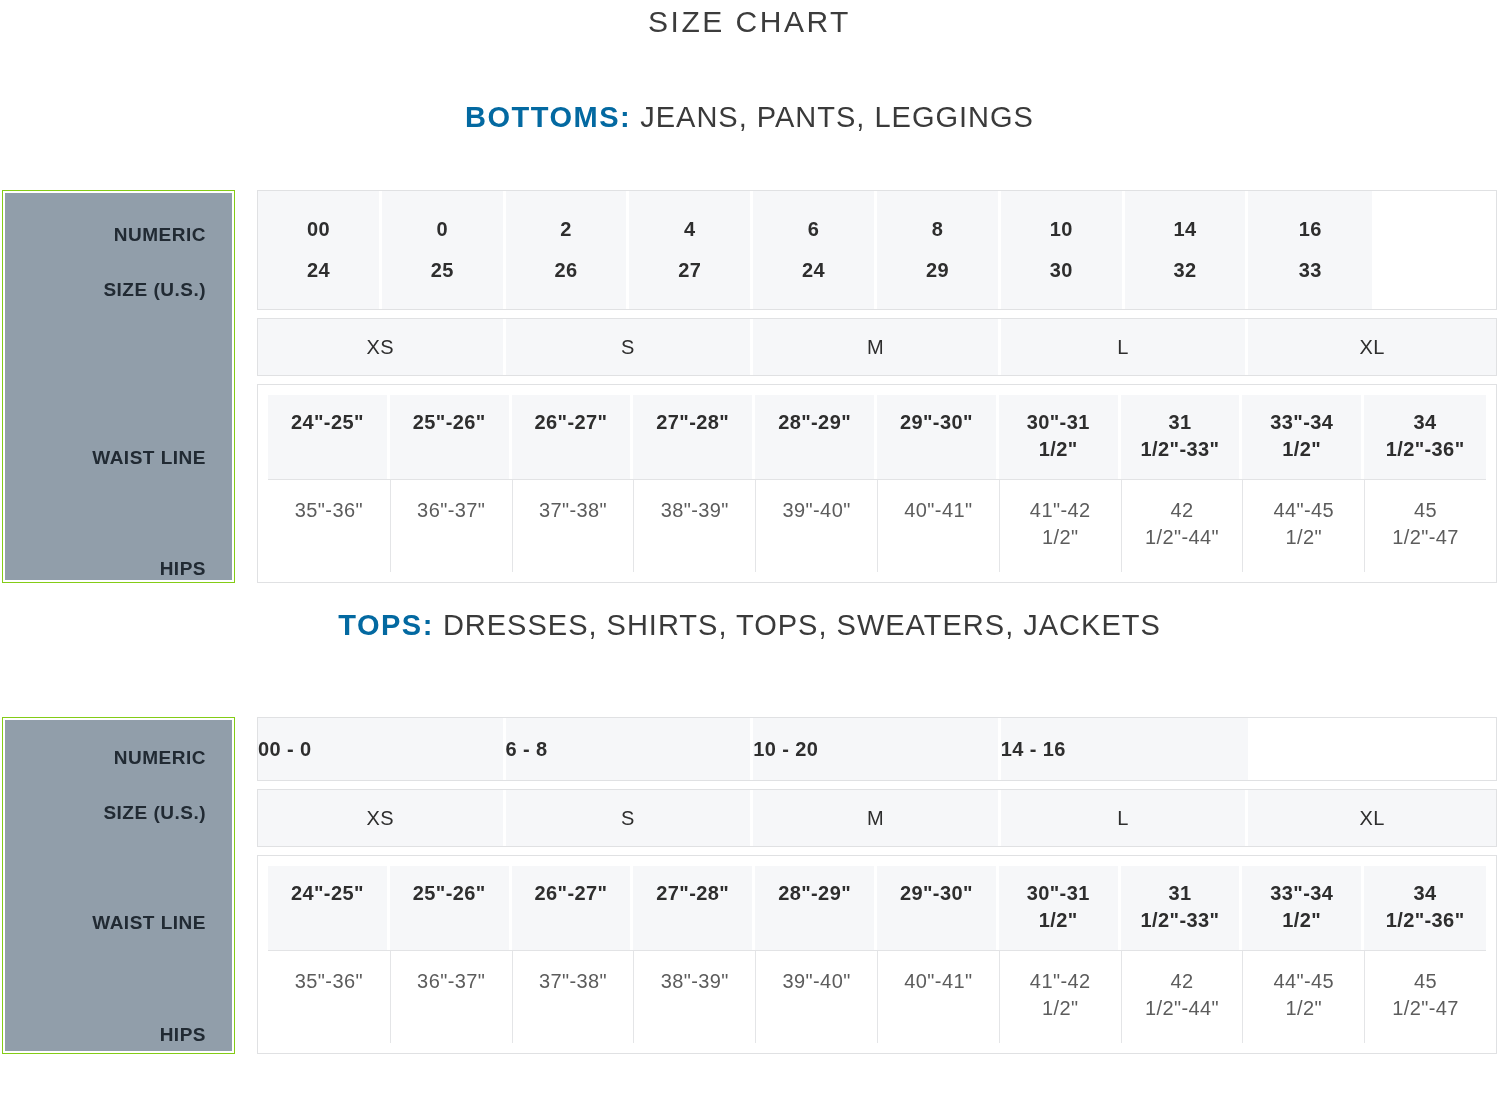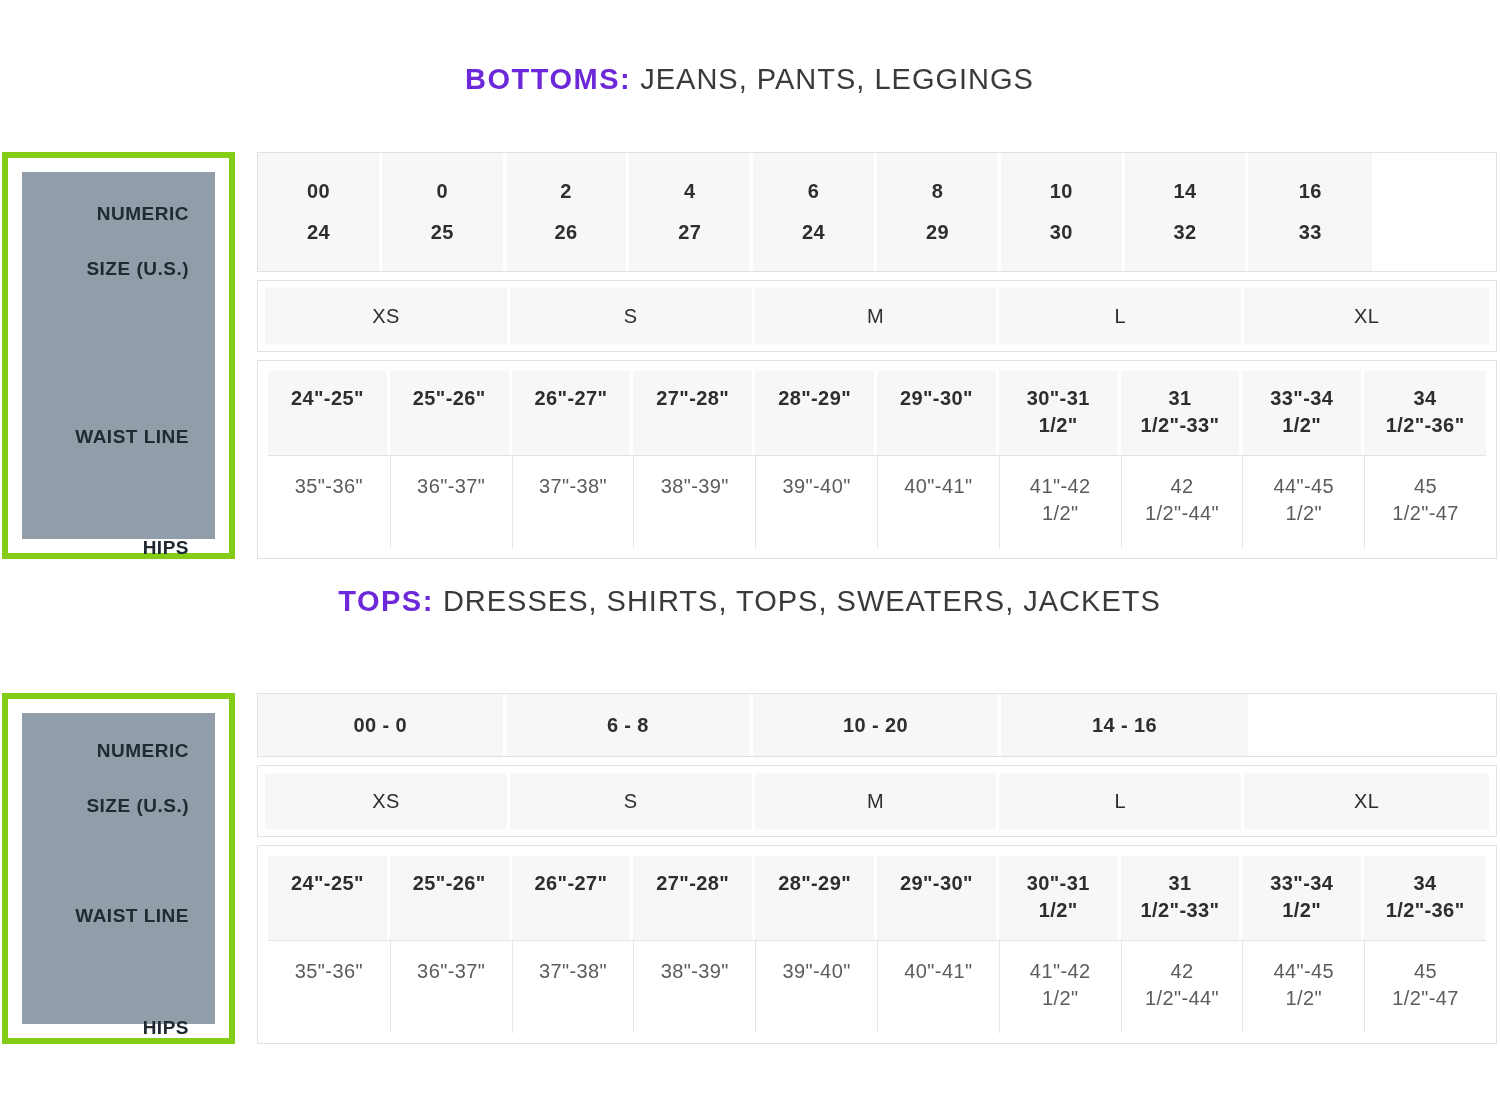--- a/index.html
+++ b/index.html
@@ -14,45 +14,45 @@
 
   h1.page-title {
     margin:2px 0 0; text-align:center;
     font-size:30px; line-height:36px; font-weight:400;
     letter-spacing:2.5px; color:#3c3c3c;
   }
   h2.section-heading {
     text-align:center; font-size:29px; line-height:34px;
     font-weight:400; letter-spacing:1px; color:#3a3a3a;
   }
-  h2.section-heading .h-bold { font-weight:700; color:#6d28d9; letter-spacing:1.5px; }
+  h2.section-heading .h-bold { font-weight:700; color:#0369a1; letter-spacing:1.5px; }
   .bottoms h2.section-heading { margin:60px 0 56px; }
   .tops    h2.section-heading { margin:25px 0 75px; }
 
   .table-wrap { display:flex; gap:22px; align-items:stretch; }
 
   
   .side-card {
     flex:0 0 233px; width:233px;
-    border:6px solid #84cc16; background:#fff; padding:14px;
+    border:1px solid #84cc16; background:#fff; padding:2px;
   }
   .side-box { position:relative; width:100%; height:100%; background:#919EAA; }
   .side-label {
     position:absolute; right:26px; white-space:nowrap;
     font-size:19px; line-height:22px; font-weight:700;
     letter-spacing:0.5px; color:#212a33;
   }
   .b-sl0{top:31px}  .b-sl1{top:86px}  .b-sl2{top:254px} .b-sl3{top:365px}
   .t-sl0{top:27px}  .t-sl1{top:82px}  .t-sl2{top:192px} .t-sl3{top:304px}
 
   
   .col { flex:1; display:flex; flex-direction:column; gap:8px; }
   .card { border:1px solid #e0e1e3; background:#fff; }
   .card.pad12 { padding:0; }
-  .card.pad9  { padding:7px; }
+  .card.pad9  { padding:0; }
   .card.pad10 { padding:10px; }
 
   .row { display:grid; }
   .cols10 { grid-template-columns:repeat(10,1fr); }
   .cols5  { grid-template-columns:repeat(5,1fr); }
 
   .cell {
     background:#f6f7f9; text-align:center;
     font-size:20px; color:#2e2e2e;
     border-right:3px solid #fff;
@@ -60,21 +60,21 @@
   .row .cell:last-child { border-right:none; }
   .cell-line { letter-spacing:0.4px; }
 
   .numeric-cell {
     height:118px; padding:10px 4px;
     display:flex; flex-direction:column;
     justify-content:space-evenly; align-items:center;
     font-weight:700;
   }
   .numeric2-cell {
-    height:62px; display:flex; align-items:center; justify-content:center;
+    height:62px; display:flex; align-items:center; justify-content:flex-start;
     font-weight:700;
   }
   .letter-cell {
     height:56px; display:flex; align-items:center; justify-content:center;
     font-weight:400; letter-spacing:0.6px;
   }
   .waist-row { border-bottom:1px solid #e2e3e5; }
   .waist-cell {
     height:84px; padding:14px 16px 0;
     font-weight:700; line-height:27px;
@@ -84,20 +84,21 @@
     background:#ffffff; color:#5c5c5c; font-weight:400; line-height:27px;
     border-right:none; border-left:1px solid #e4e5e7;
   }
   .row .hips-cell:first-child { border-left:none; }
 </style>
 </head>
 <body>
 
 <div class="page">
 
+  <h1 class="page-title">SIZE CHART</h1>
 
   <section class="bottoms">
     <h2 class="section-heading"><span class="h-bold">BOTTOMS:</span>&nbsp;<span>JEANS, PANTS, LEGGINGS</span></h2>
 
     <div class="table-wrap">
       <aside class="side-card">
         <div class="side-box">
           <div class="side-label b-sl0">NUMERIC</div>
           <div class="side-label b-sl1">SIZE (U.S.)</div>
           <div class="side-label b-sl2">WAIST LINE</div>

